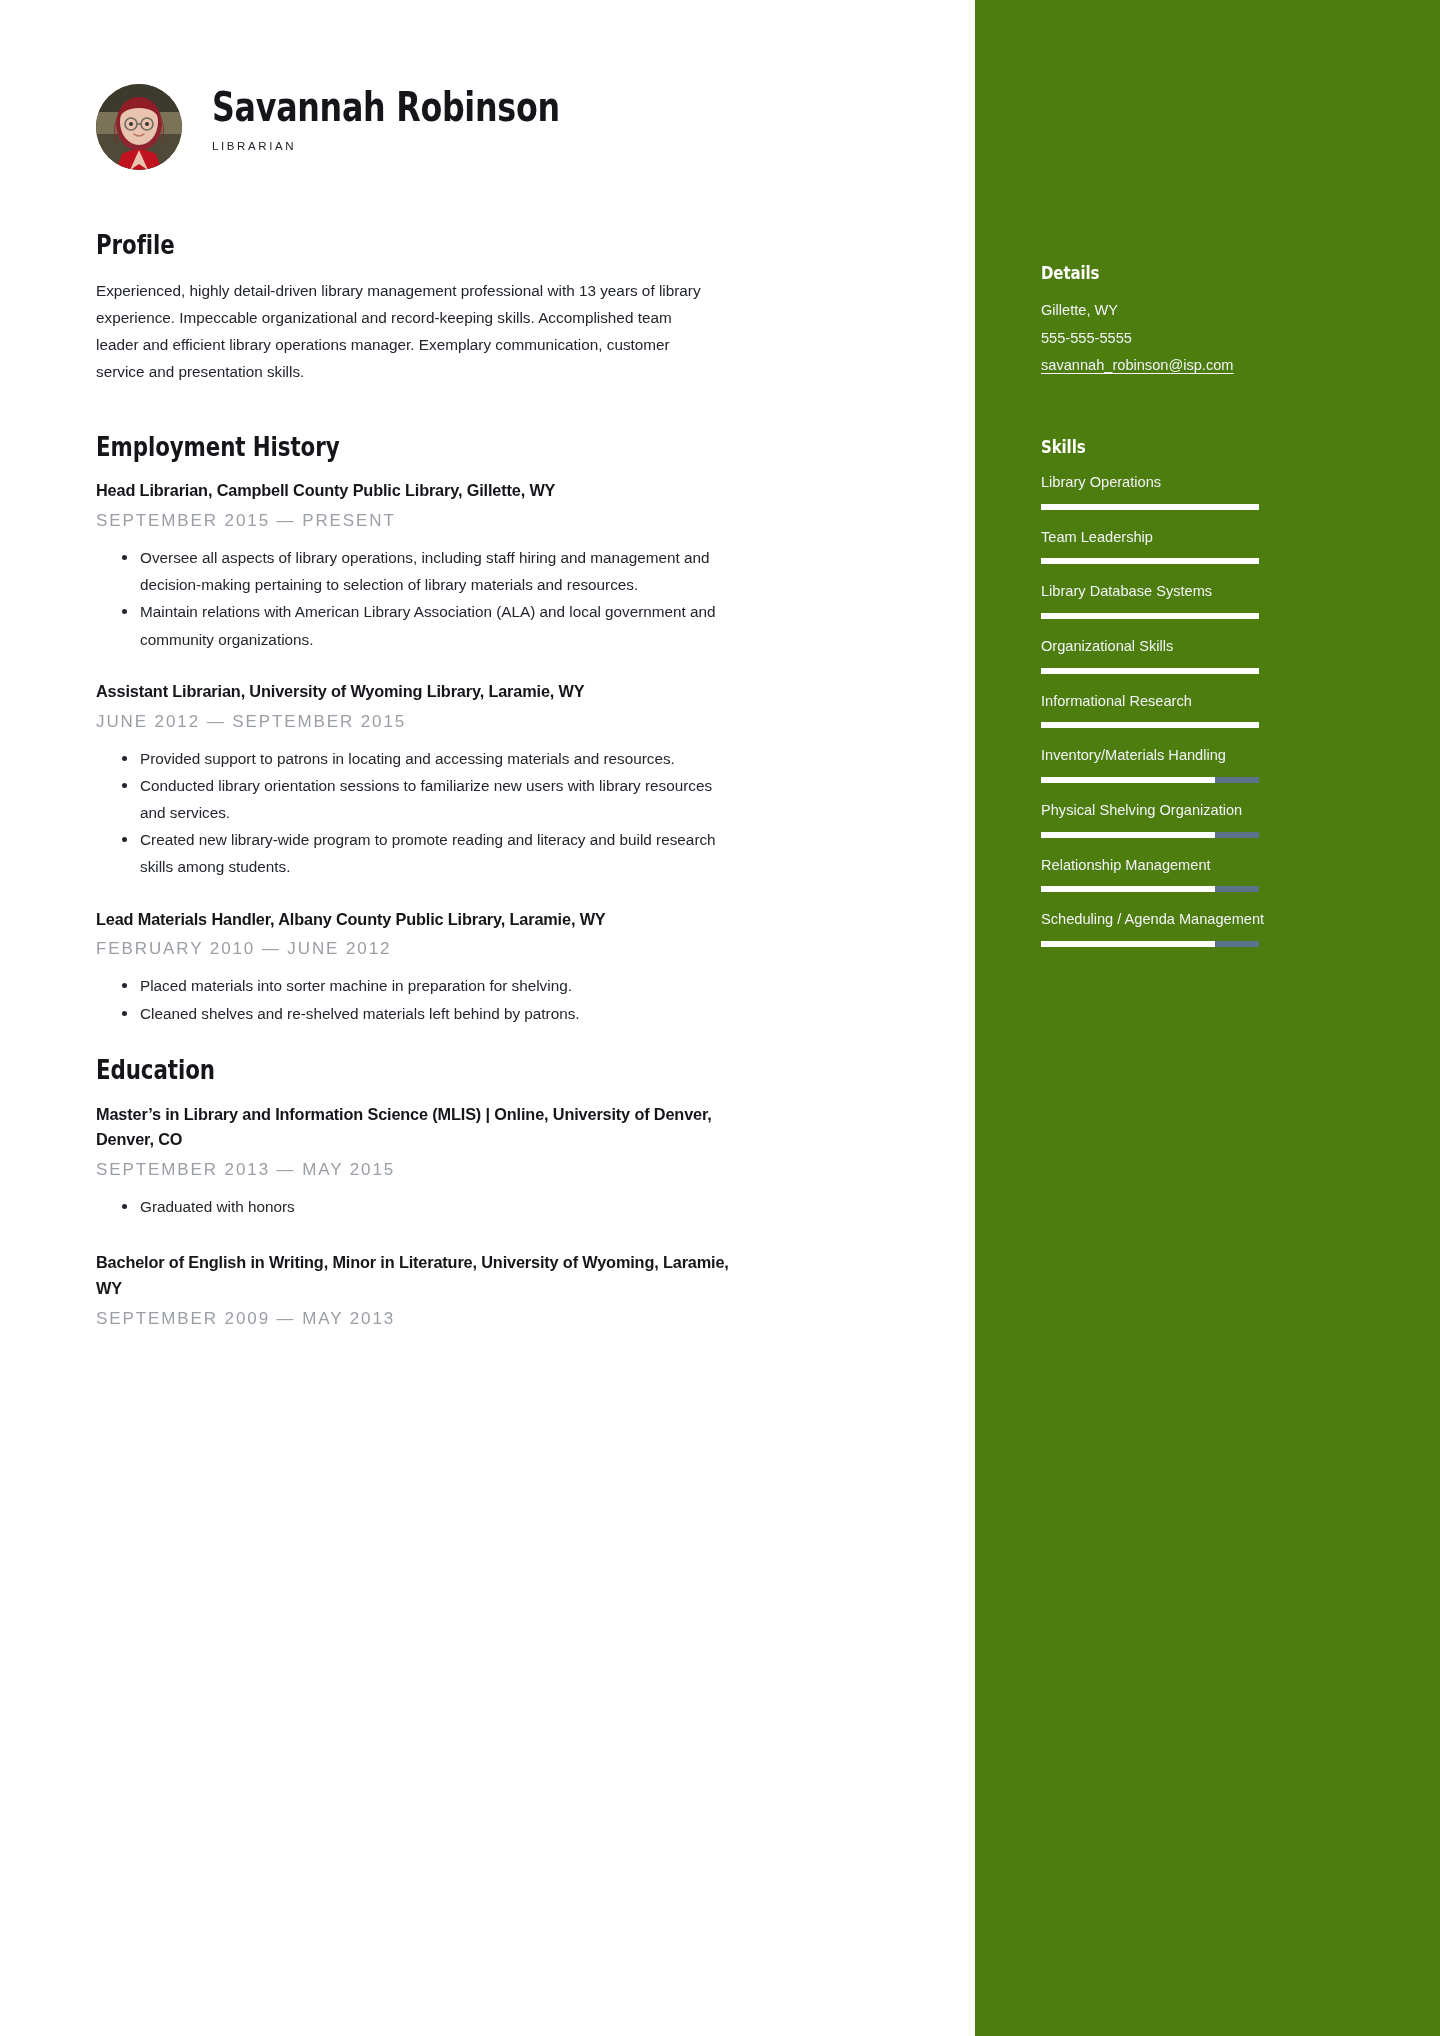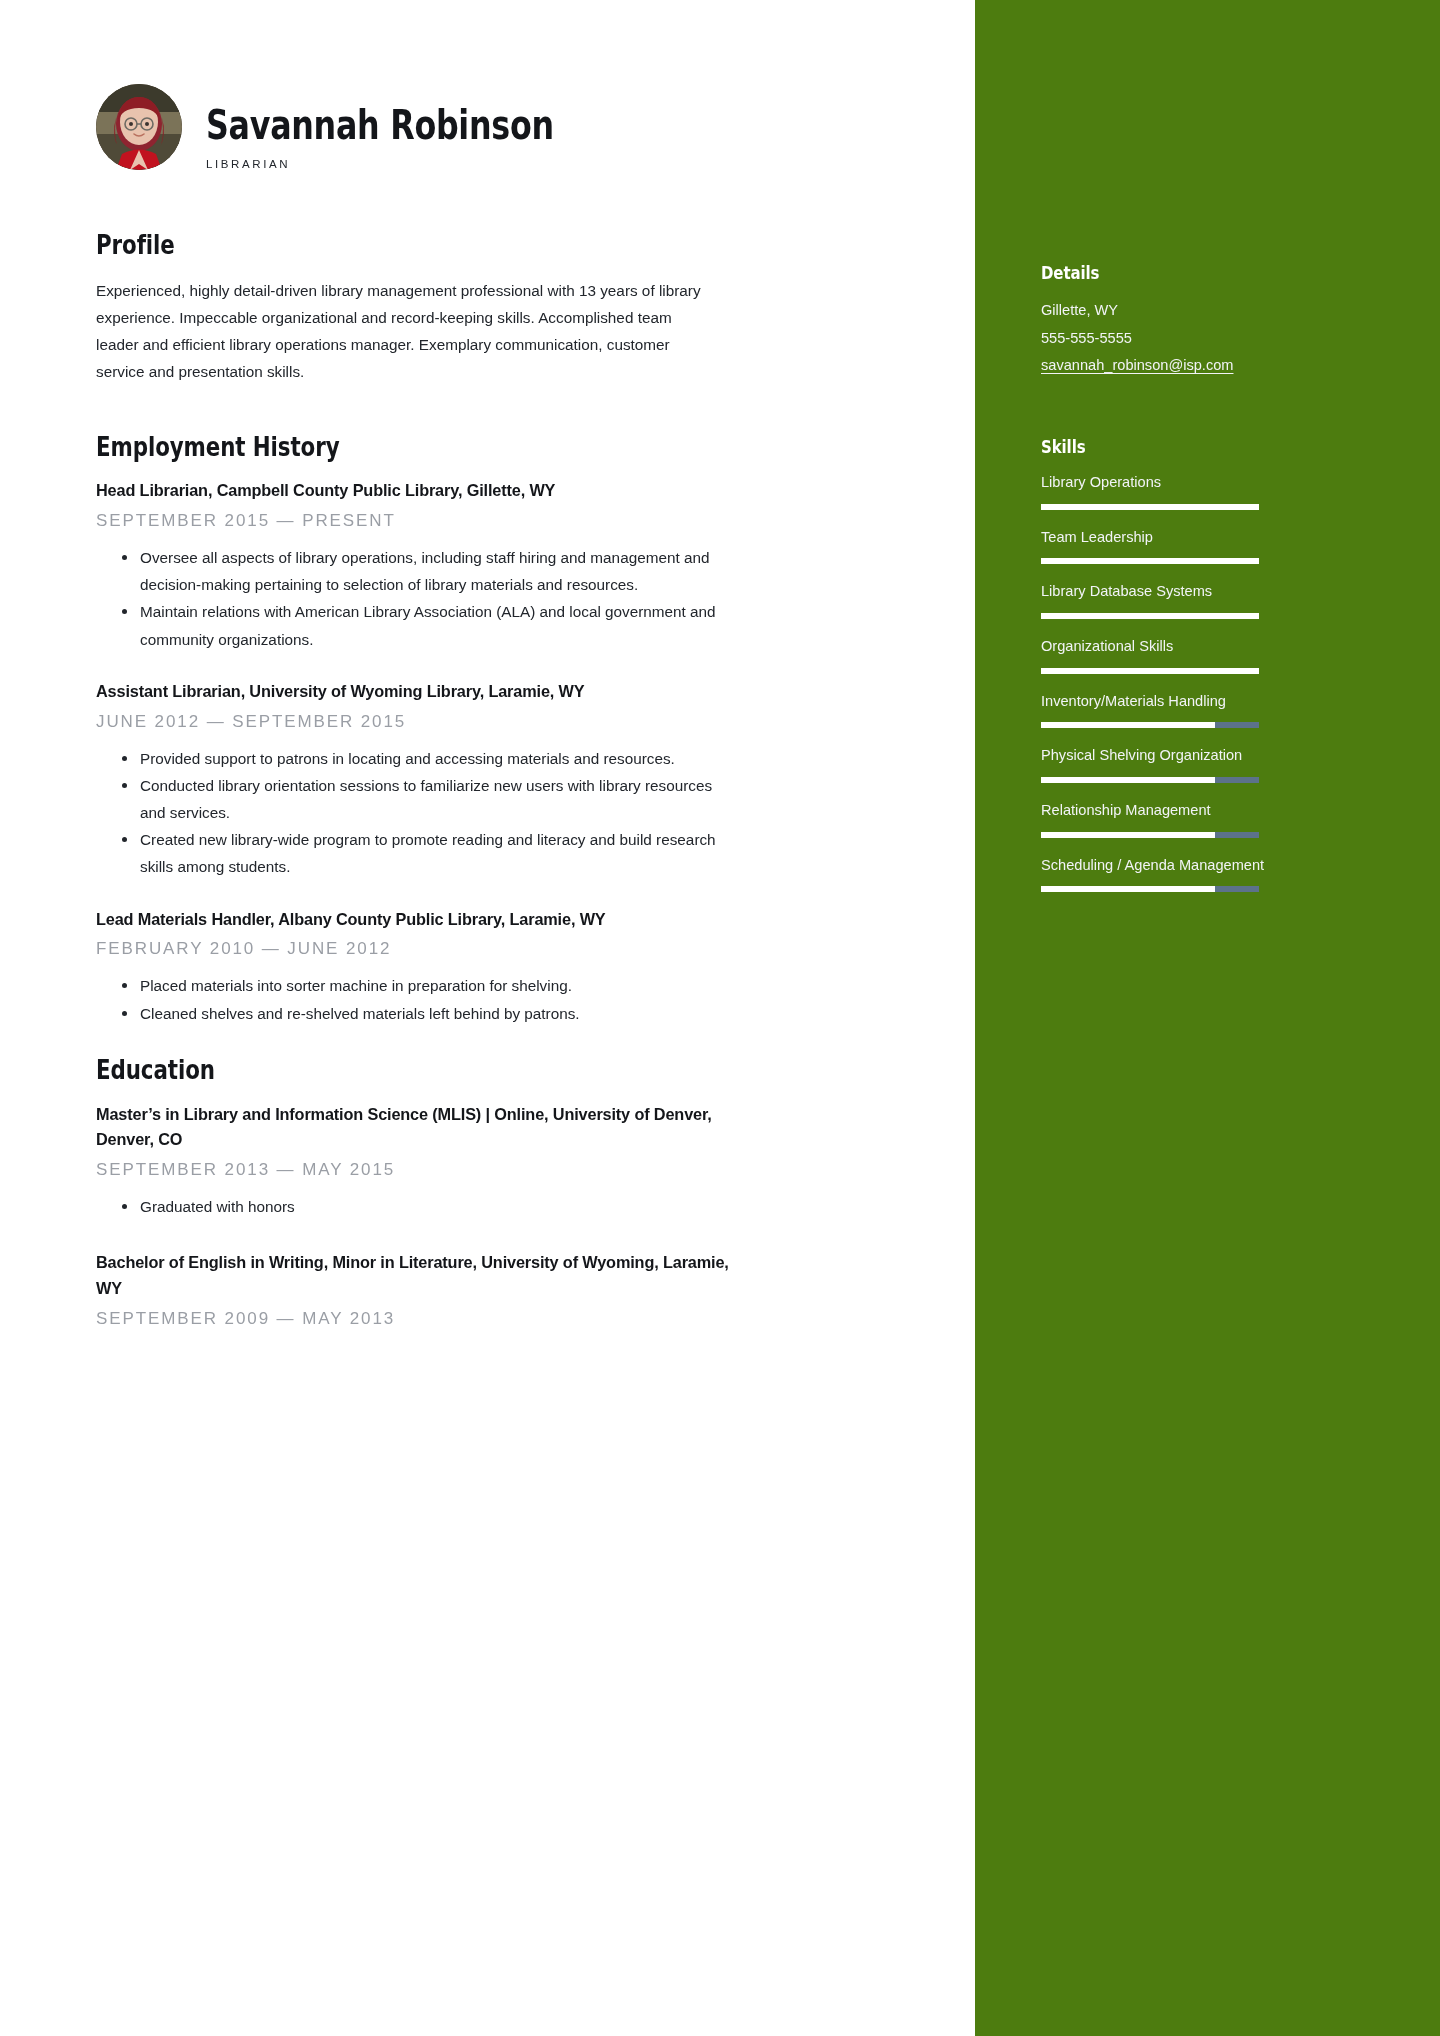--- a/index.html
+++ b/index.html
@@ -24,22 +24,22 @@
   .main-col {
     width: 975px;
     flex: 0 0 975px;
     background: #ffffff;
     padding: 84px 96px 0 96px;
   }
 
   
   .header {
     display: flex;
-    align-items: flex-end;
-    gap: 24px;
+    align-items: flex-start;
+    gap: 30px;
     margin-bottom: 60px;
   }
   .avatar {
     width: 86px;
     height: 86px;
     flex: 0 0 86px;
     border-radius: 50%;
     overflow: hidden;
     position: relative;
     background: #4a4233;
@@ -325,20 +325,26 @@
               <div class="skill-bar-fill" style="width: 100%;"></div>
             </div>
           </div>
           <div class="skill-item">
             <div class="skill-label">Organizational Skills</div>
             <div class="skill-bar">
               <div class="skill-bar-fill" style="width: 100%;"></div>
             </div>
           </div>
           <div class="skill-item">
+            <div class="skill-label">Informational Research</div>
+            <div class="skill-bar">
+              <div class="skill-bar-fill" style="width: 100%;"></div>
+            </div>
+          </div>
+          <div class="skill-item">
             <div class="skill-label">Inventory/Materials Handling</div>
             <div class="skill-bar">
               <div class="skill-bar-fill" style="width: 80%;"></div>
             </div>
           </div>
           <div class="skill-item">
             <div class="skill-label">Physical Shelving Organization</div>
             <div class="skill-bar">
               <div class="skill-bar-fill" style="width: 80%;"></div>
             </div>

